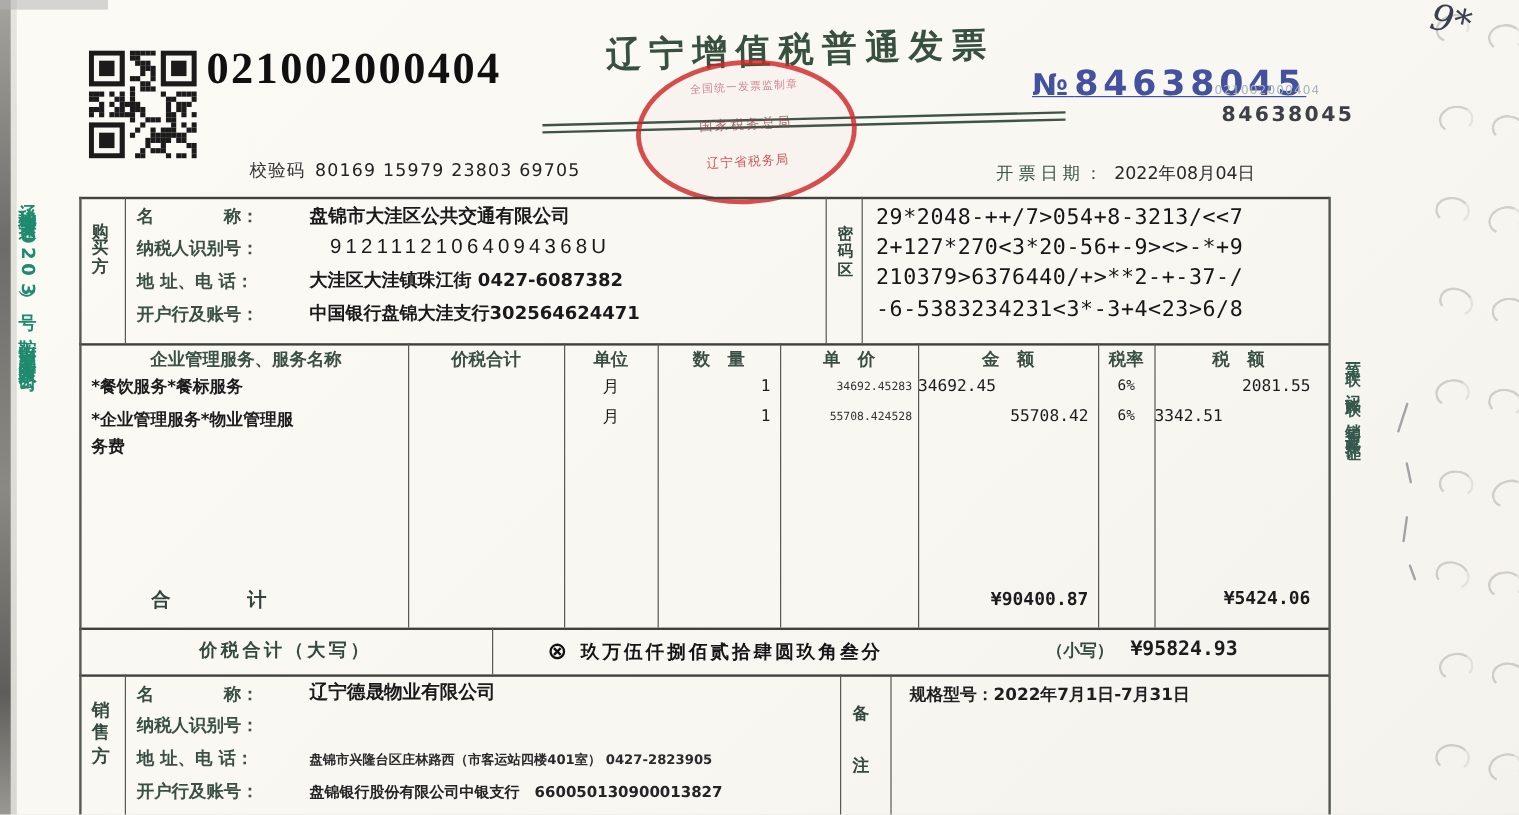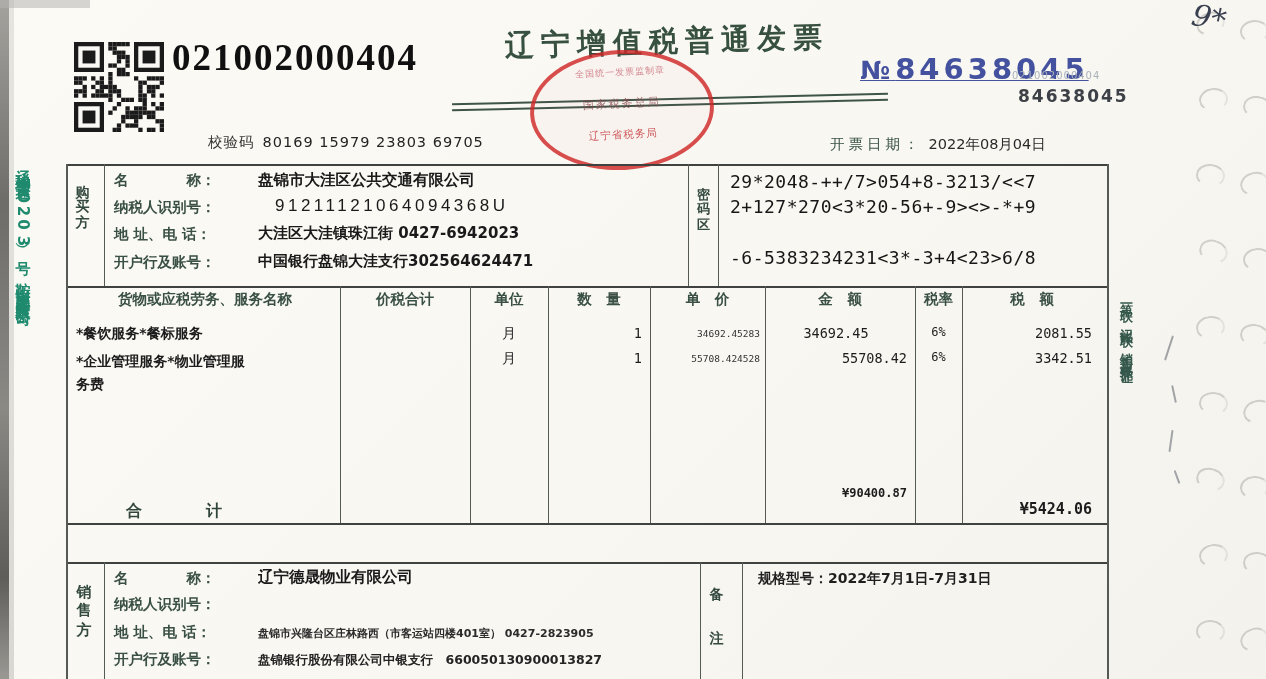--- a/index.html
+++ b/index.html
@@ -43,21 +43,21 @@
   
   .hline{position:absolute;left:66px;width:1042px;height:2px;background:#3f423e;}
   .vline{position:absolute;width:1px;background:#565a54;}
   
   .section{position:absolute;left:66px;width:1042px;}
   .frow-label{position:absolute;color:#3a5044;font-size:14.5px;font-weight:600;white-space:pre;}
   .frow-value{position:absolute;color:#1a1a1a;white-space:pre;}
   .pw-line{position:absolute;left:664px;font-family:"DejaVu Sans Mono","Liberation Mono",monospace;
     font-size:18px;color:#161616;letter-spacing:.5px;}
   .col-h{position:absolute;text-align:center;color:#3a5044;font-size:14.5px;font-weight:600;}
-  .cell{position:absolute;font-size:13.5px;color:#1c1c1c;margin-top:11px;}
+  .cell{position:absolute;font-size:13.5px;color:#1c1c1c;}
   .num{font-family:"DejaVu Sans Mono","Liberation Mono",monospace;}
   .vert2{position:absolute;writing-mode:vertical-rl;text-orientation:upright;color:#34493f;
     font-size:14px;font-weight:600;letter-spacing:14px;}
   #left-vertical{left:13px;top:158px;writing-mode:vertical-rl;text-orientation:mixed;
     font-size:15px;color:#1f8a6e;letter-spacing:3px;height:520px;font-weight:600;}
   #right-vertical{left:1117px;top:293px;writing-mode:vertical-rl;text-orientation:upright;
     font-size:13px;color:#35584c;letter-spacing:3px;height:300px;font-weight:600;}
 </style>
 </head>
 <body>
@@ -264,69 +264,78 @@
     <div class="vline" style="left:38px;top:0;height:122px"></div>
     <div class="vline" style="left:622px;top:0;height:122px"></div>
     <div class="vline" style="left:652px;top:0;height:122px"></div>
     <div class="vert2" style="left:8px;top:10px">购买方</div>
 
     <div class="frow-label" style="left:48px;top:7px">名　　　　称：</div>
     <div class="frow-value" style="left:192px;top:6px;font-size:15.5px;font-weight:700">盘锦市大洼区公共交通有限公司</div>
     <div class="frow-label" style="left:48px;top:34px">纳税人识别号：</div>
     <div class="frow-value" style="left:209px;top:32px;font-size:17px;letter-spacing:3.5px;font-family:'Liberation Sans',sans-serif">91211121064094368U</div>
     <div class="frow-label" style="left:48px;top:61px">地 址、电 话：</div>
-    <div class="frow-value" style="left:192px;top:60px;font-size:15px;font-weight:700">大洼区大洼镇珠江街 0427-6942023</div>
+    <div class="frow-value" style="left:192px;top:60px;font-size:15px;font-weight:700">大洼区大洼镇珠江街 0427-6087382</div>
     <div class="frow-label" style="left:48px;top:89px">开户行及账号：</div>
     <div class="frow-value" style="left:192px;top:88px;font-size:15px;font-weight:700">中国银行盘锦大洼支行302564624471</div>
 
     <div class="vert2" style="left:628px;top:12px;font-size:13px;letter-spacing:16px">密码区</div>
     <div class="pw-line" style="top:7px">29*2048-++/7&gt;054+8-3213/&lt;&lt;7</div>
     <div class="pw-line" style="top:32px">2+127*270&lt;3*20-56+-9&gt;&lt;&gt;-*+9</div>
+    <div class="pw-line" style="top:57px">210379&gt;6376440/+&gt;**2-+-37-/</div>
     <div class="pw-line" style="top:83px">-6-5383234231&lt;3*-3+4&lt;23&gt;6/8</div>
   </div>
 
   <div class="section" style="top:286px;height:237px">
     <div class="vline" style="left:274px;top:0;height:237px"></div>
     <div class="vline" style="left:404px;top:0;height:237px"></div>
     <div class="vline" style="left:482px;top:0;height:237px"></div>
     <div class="vline" style="left:584px;top:0;height:237px"></div>
     <div class="vline" style="left:699px;top:0;height:237px"></div>
     <div class="vline" style="left:849px;top:0;height:237px"></div>
     <div class="vline" style="left:896px;top:0;height:237px"></div>
 
-    <div class="col-h" style="left:14px;top:4px;width:250px">货物或应税劳务、服务名称</div>
+    <div class="col-h" style="left:14px;top:4px;width:250px">企业管理服务、服务名称</div>
     <div class="col-h" style="left:274px;top:4px;width:130px">价税合计</div>
     <div class="col-h" style="left:404px;top:4px;width:78px">单位</div>
     <div class="col-h" style="left:482px;top:4px;width:102px">数　量</div>
     <div class="col-h" style="left:584px;top:4px;width:115px">单　价</div>
     <div class="col-h" style="left:699px;top:4px;width:150px">金　额</div>
     <div class="col-h" style="left:849px;top:4px;width:47px">税率</div>
     <div class="col-h" style="left:896px;top:4px;width:140px">税　额</div>
 
     <div class="cell" style="left:10px;top:28px;width:180px;font-weight:700;font-size:14px">*餐饮服务*餐标服务</div>
     <div class="cell" style="left:404px;top:28px;width:78px;text-align:center;font-size:14px">月</div>
     <div class="cell num" style="left:482px;top:28px;width:94px;text-align:right">1</div>
     <div class="cell num" style="left:584px;top:31px;width:110px;text-align:right;font-size:9.5px;color:#333">34692.45283</div>
-    <div class="cell num" style="left:699px;top:28px;width:142px;text-align:center">34692.45</div>
+    <div class="cell num" style="left:699px;top:28px;width:142px;text-align:left">34692.45</div>
     <div class="cell num" style="left:849px;top:28px;width:47px;text-align:center;font-size:12px">6%</div>
     <div class="cell num" style="left:896px;top:28px;width:130px;text-align:right">2081.55</div>
 
     <div class="cell" style="left:10px;top:53px;width:178px;font-weight:700;font-size:14px;line-height:1.65">*企业管理服务*物业管理服务费</div>
     <div class="cell" style="left:404px;top:53px;width:78px;text-align:center;font-size:14px">月</div>
     <div class="cell num" style="left:482px;top:53px;width:94px;text-align:right">1</div>
     <div class="cell num" style="left:584px;top:56px;width:110px;text-align:right;font-size:9.5px;color:#333">55708.424528</div>
     <div class="cell num" style="left:699px;top:53px;width:142px;text-align:right">55708.42</div>
     <div class="cell num" style="left:849px;top:53px;width:47px;text-align:center;font-size:12px">6%</div>
-    <div class="cell num" style="left:896px;top:53px;width:130px;text-align:right">3342.51</div>
+    <div class="cell num" style="left:896px;top:53px;width:130px;text-align:left">3342.51</div>
 
     <div class="cell" style="left:60px;top:204px;font-size:16px;font-weight:600;color:#30453b">合　　　　计</div>
-    <div class="cell num" style="left:699px;top:189px;width:142px;text-align:right;font-size:12px;font-weight:600">¥90400.87</div>
+    <div class="cell num" style="left:699px;top:204px;width:142px;text-align:right;font-size:15px;font-weight:600">¥90400.87</div>
     <div class="cell num" style="left:896px;top:203px;width:130px;text-align:right;font-size:15px;font-weight:600">¥5424.06</div>
   </div>
 
+  <div class="section" style="top:523px;height:39px">
+    <div class="vline" style="left:344px;top:0;height:39px"></div>
+    <div class="cell" style="left:0;top:10px;width:344px;text-align:center;font-size:15px;color:#34493f;font-weight:600;letter-spacing:3px">价税合计（大写）</div>
+    <div class="cell" style="left:390px;top:7px;font-size:20px;font-weight:700;color:#111">⊗</div>
+    <div class="cell" style="left:418px;top:10px;font-size:15.5px;font-weight:700;letter-spacing:2.5px;color:#151515">玖万伍仟捌佰贰拾肆圆玖角叁分</div>
+    <div class="cell" style="left:806px;top:11px;font-size:14px;color:#34493f;font-weight:600">（小写）</div>
+    <div class="cell num" style="left:876px;top:8px;font-size:16.5px;font-weight:700">¥95824.93</div>
+  </div>
 
   <div class="section" style="top:562px;height:117px">
     <div class="vline" style="left:38px;top:0;height:117px"></div>
     <div class="vline" style="left:634px;top:0;height:117px"></div>
     <div class="vline" style="left:676px;top:0;height:117px"></div>
     <div class="vert2" style="left:8px;top:10px;letter-spacing:18px;font-size:15px">销售方</div>
 
     <div class="frow-label" style="left:48px;top:7px">名　　　　称：</div>
     <div class="frow-value" style="left:192px;top:5px;font-size:15.5px;font-weight:700">辽宁德晟物业有限公司</div>
     <div class="frow-label" style="left:48px;top:33px">纳税人识别号：</div>

